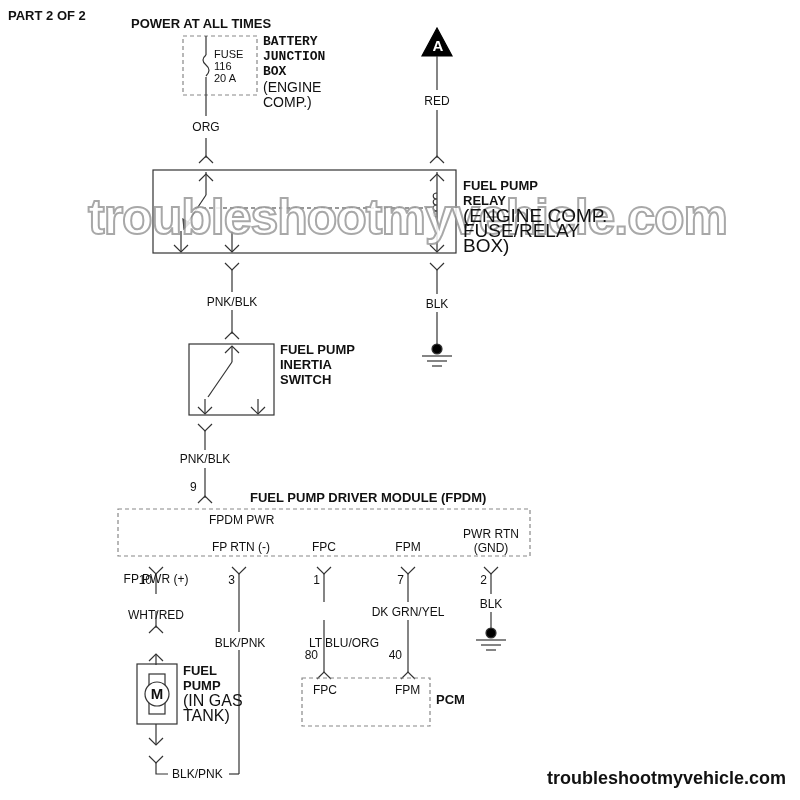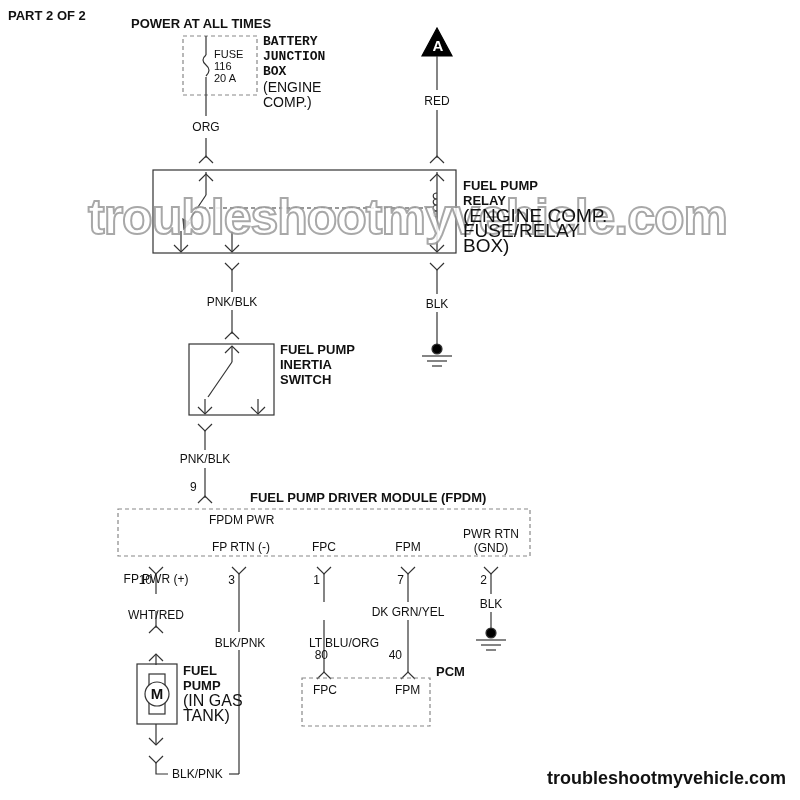--- a/index.html
+++ b/index.html
@@ -165,25 +165,25 @@
 <div class="t right" style="left:320px;top:573px;">1</div>
 <div class="t right" style="left:404px;top:573px;">7</div>
 <div class="t right" style="left:487px;top:573px;">2</div>
 
 <div class="t center" style="left:156px;top:596px;margin-top:12px;">WHT/RED</div>
 <div class="t center" style="left:240px;top:636px;">BLK/PNK</div>
 <div class="t center" style="left:324px;top:636px;margin-left:20px;">LT BLU/ORG</div>
 <div class="t center" style="left:408px;top:605px;">DK GRN/YEL</div>
 <div class="t center" style="left:491px;top:597px;">BLK</div>
 
-<div class="t right" style="left:328px;top:648px;">80</div>
+<div class="t right" style="left:318px;top:648px;">80</div>
 <div class="t right" style="left:402px;top:648px;">40</div>
 <div class="t" style="left:313px;top:683px;">FPC</div>
 <div class="t" style="left:395px;top:683px;">FPM</div>
-<div class="t b" style="left:436px;top:664px;">PCM</div>
+<div class="t b" style="left:436px;top:692px;">PCM</div>
 
 <div class="t b center" style="left:157px;top:686px;font-size:15px;">M</div>
 <div class="t b multi" style="left:183px;top:663px;">FUEL
 PUMP</div>
 <div class="t multi" style="left:183px;top:693px;font-size:16px;line-height:15px;">(IN GAS
 TANK)</div>
 <div class="t" style="left:172px;top:767px;">BLK/PNK</div>
 
 <div class="brand">troubleshootmyvehicle.com</div>
 

